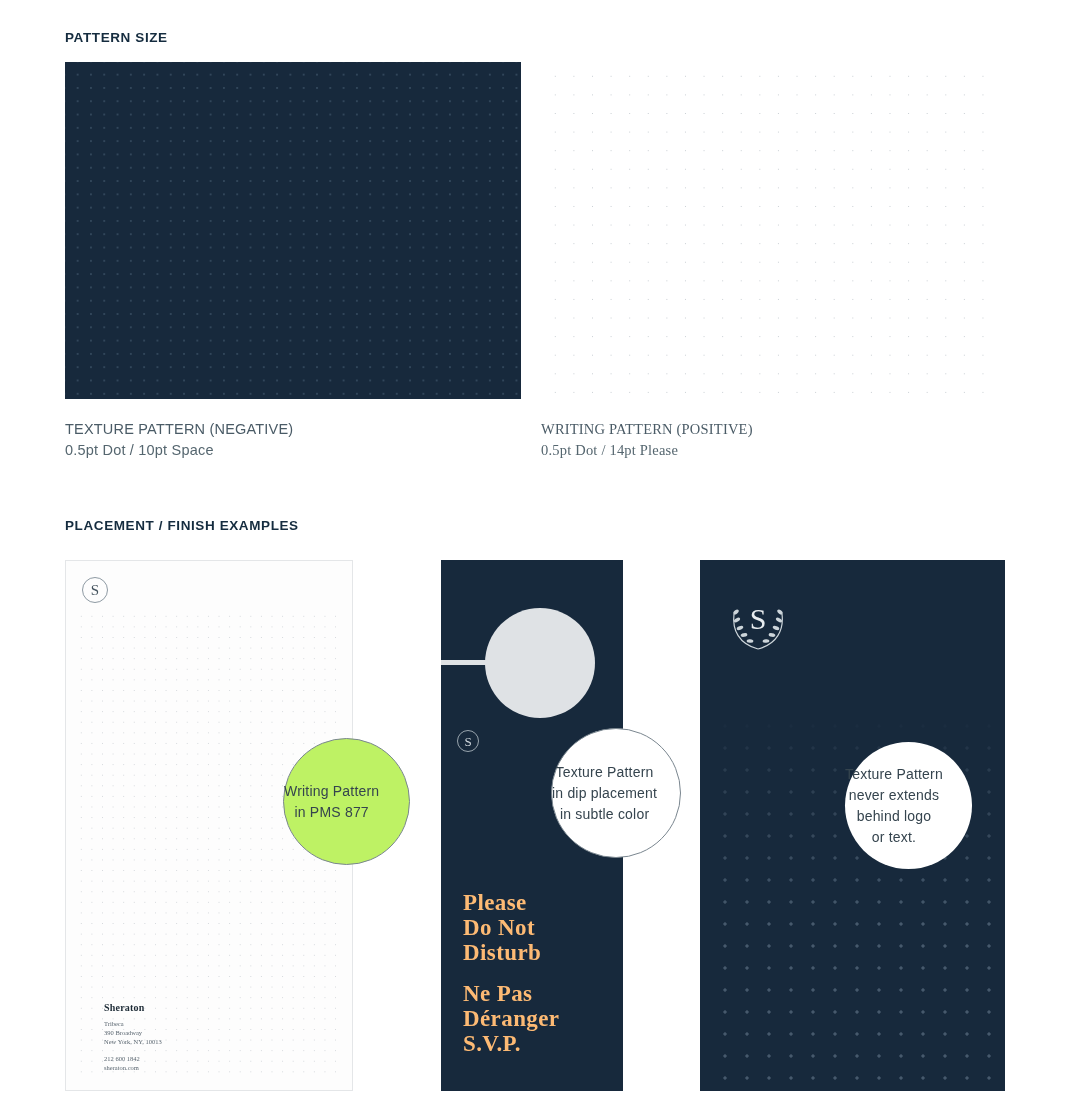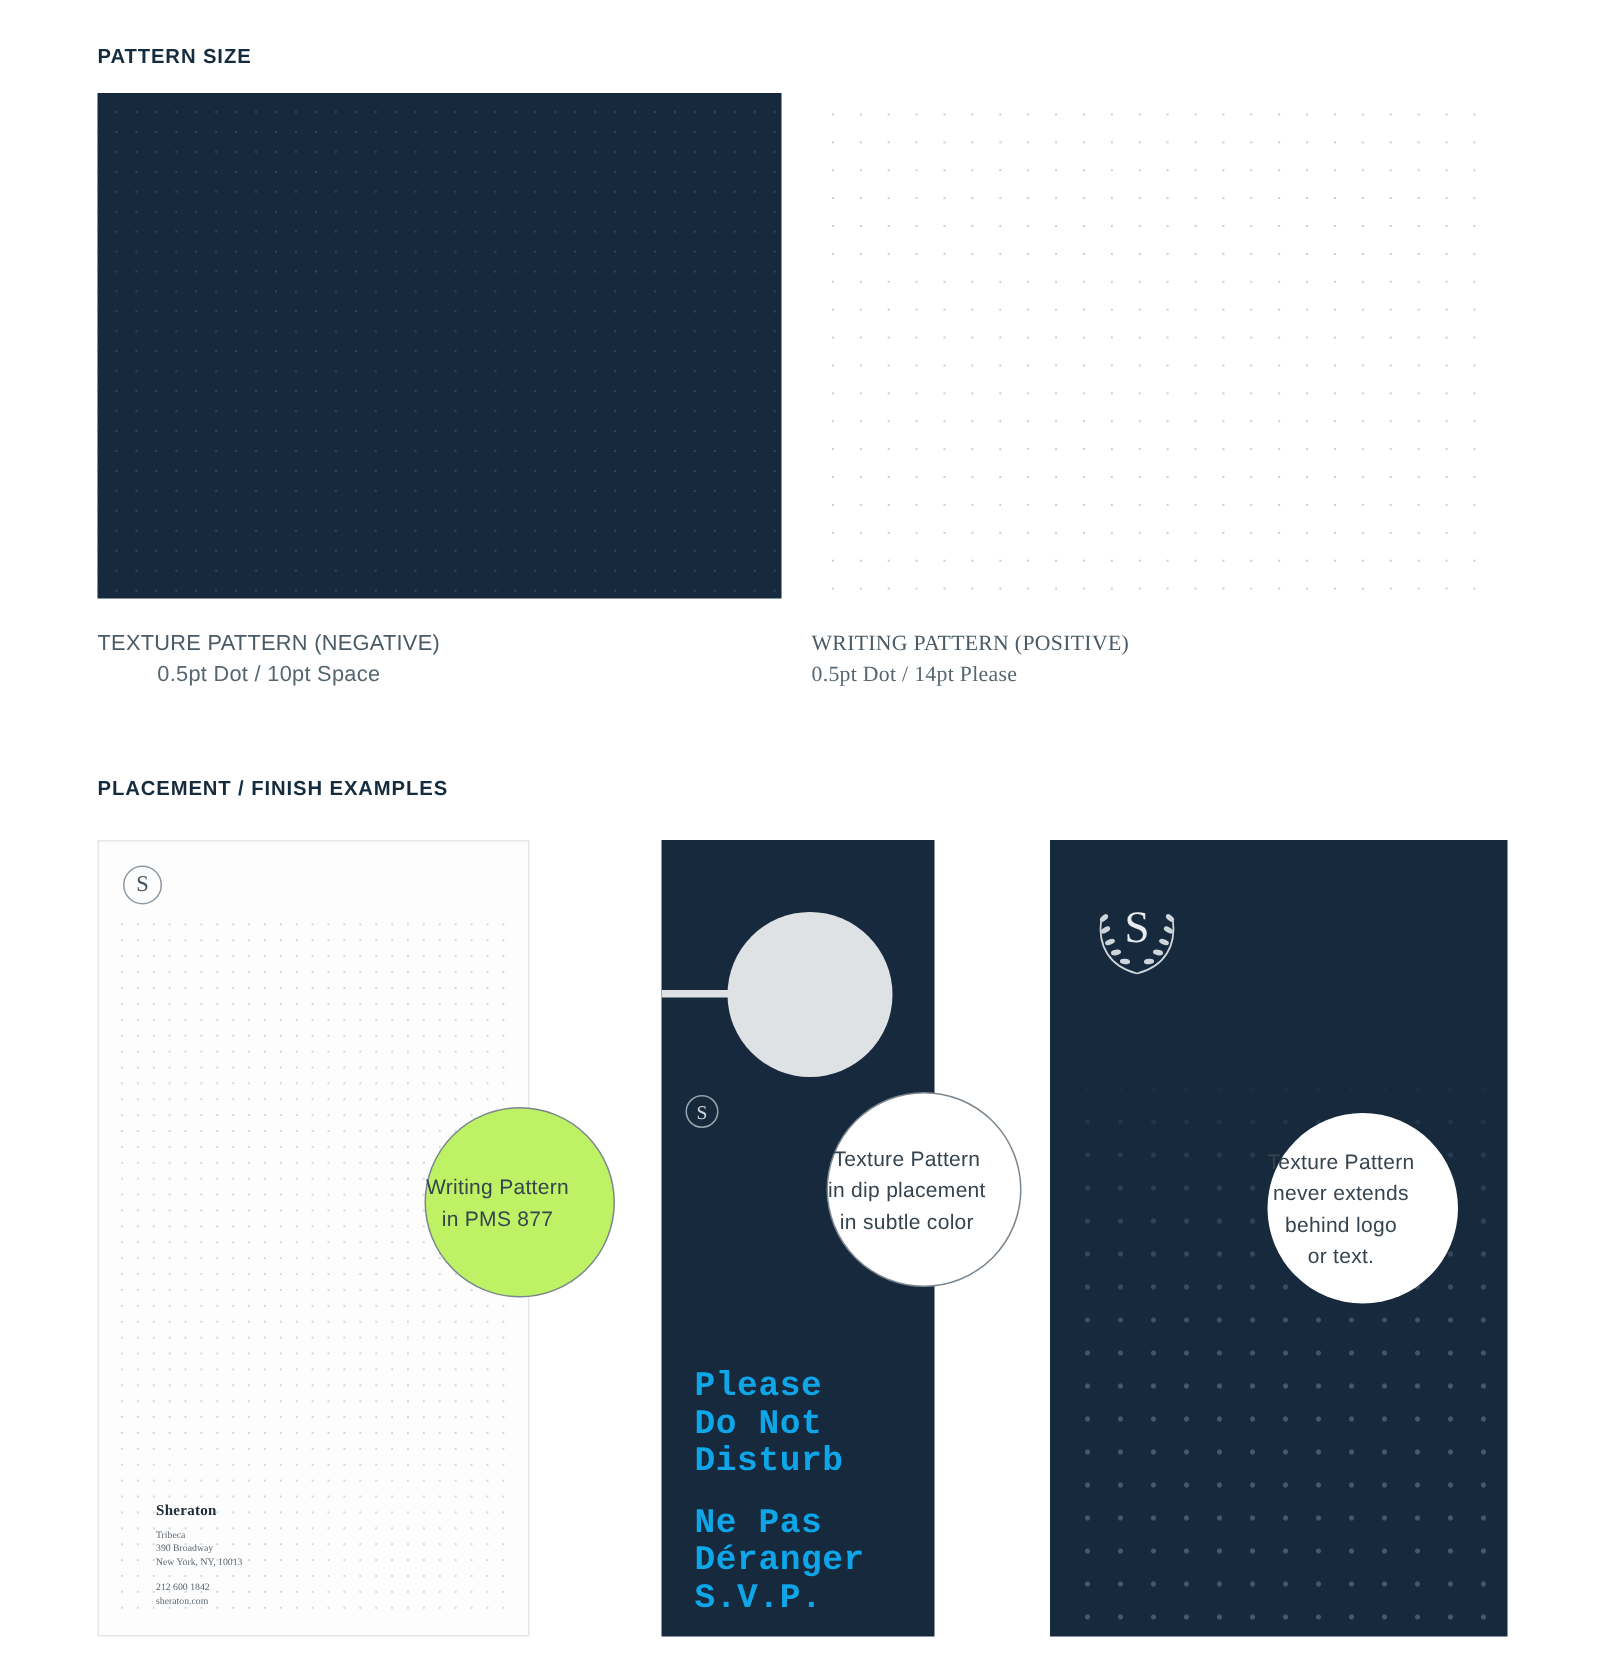--- a/index.html
+++ b/index.html
@@ -50,21 +50,21 @@
   }
 
   .caption {
     position: absolute;
     font-size: 14.5px;
     line-height: 21px;
     color: #4a5b66;
     letter-spacing: 0.2px;
   }
   .caption .line2 { color: #55666f; }
-  #caption-negative { left: 65px; top: 419px; text-align: center; }
+  #caption-negative { left: 65px; top: 419px; }
   #caption-positive { left: 541px; top: 419px; font-family: Liberation Serif, serif; }
 
   
   .example { position: absolute; top: 560px; }
 
   
   #example-letterhead {
     left: 65px;
     width: 288px;
     height: 531px;
@@ -156,23 +156,23 @@
     border-radius: 50%;
     color: #cfd6db;
     font-family: "Liberation Serif", serif;
     font-size: 13px;
     line-height: 21px;
     text-align: center;
   }
   #doorhanger-text {
     position: absolute;
     left: 22px;
-    bottom: 13px;
-    color: #0ea5e9;
-    font-family: Liberation Mono, monospace;
+    bottom: 35px;
+    color: #fdba74;
+    font-family: Liberation Serif, serif;
     font-weight: bold;
     font-size: 23px;
     line-height: 25px;
     letter-spacing: 0.4px;
   }
   #doorhanger-text .block2 { margin-top: 16px; }
 
   
   #example-keycard {
     left: 700px;

